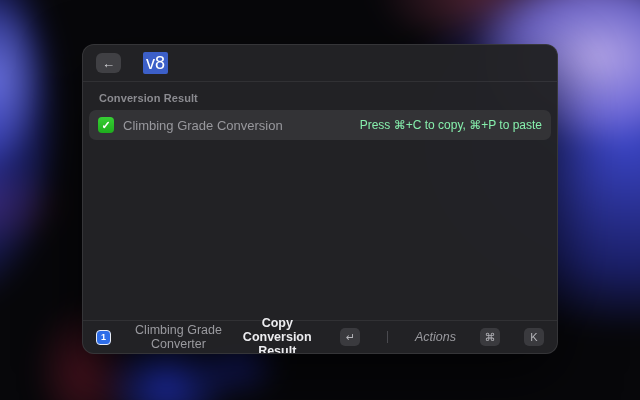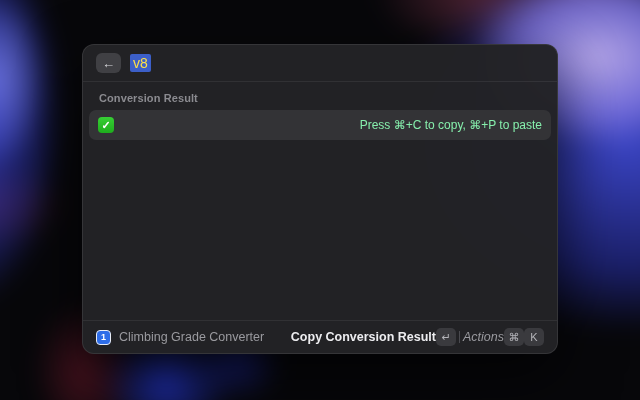--- a/index.html
+++ b/index.html
@@ -26,21 +26,21 @@
   .window { position:absolute; left:82px; top:44px; width:476px; height:310px;
     background:rgba(35,35,38,0.985); border:1px solid rgba(255,255,255,0.09);
     border-radius:12px; box-shadow:0 22px 60px rgba(0,0,0,0.65);
     display:flex; flex-direction:column; overflow:hidden; }
 
   .header { height:37px; flex:0 0 37px; display:flex; align-items:center;
     padding:0 13px; border-bottom:1px solid rgba(255,255,255,0.07); }
   .back-btn { width:25px; height:20px; border-radius:6px; background:#404044;
     color:#d9d9dd; font-size:13px; display:flex; align-items:center;
     justify-content:center; cursor:pointer; }
-  .search { margin-left:9px; font-size:14px; color:#fde047; font-weight:500; }
+  .search { margin-left:22px; font-size:18px; color:#ffffff; font-weight:500; }
   .search .sel { background:#3c5fc8; border-radius:2px; padding:1px 3px; }
 
   .list { flex:1 1 auto; display:flex; flex-direction:column; }
   .section-label { margin:10px 16px 6px; font-size:11px; font-weight:700;
     color:#8b8b90; letter-spacing:0.1px; }
 
   .row { margin:0 6px; height:30px; flex:0 0 30px; border-radius:7px;
     background:#333336; display:flex; align-items:center; padding:0 9px;
     cursor:pointer; }
   .check-icon { width:16px; height:16px; border-radius:4px; flex:0 0 16px;
@@ -50,21 +50,21 @@
   .row-title { margin-left:9px; font-size:13px; font-weight:700; color:#f3f3f5; white-space:nowrap; }
   .row-subtitle { margin-left:9px; font-size:13px; color:#98989d; white-space:nowrap; }
   .row-hint { margin-left:auto; font-size:12px; color:#86efac; white-space:nowrap; }
 
   .footer { height:33px; flex:0 0 33px; display:flex; align-items:center;
     padding:0 13px; border-top:1px solid rgba(255,255,255,0.07); }
   .app-icon { width:15px; height:15px; border-radius:4px; background:#2e6de8;
     border:1px solid #e8ecf5; color:#fff; font-size:9px; font-weight:bold;
     display:flex; align-items:center; justify-content:center; flex:0 0 15px; }
   .app-name { margin-left:8px; font-size:12.5px; color:#9a9a9f;text-align:center; }
-  .footer-right { margin-left:auto; display:flex; align-items:center; gap:0; }
+  .footer-right { margin-left:auto; display:flex; align-items:center; gap:24px;text-align:center; }
   .primary-label { font-size:12.5px; font-weight:700; color:#ededf0; cursor:pointer; }
   .key-badge { min-width:20px; height:18px; padding:0 4px; border-radius:5px;
     background:#3a3a3e; color:#b4b4b9; font-size:11px; display:flex;
     align-items:center; justify-content:center; cursor:pointer; }
   .vsep { width:1px; height:12px; background:#4a4a4f; margin:0 3px; }
   .actions-label { font-size:12.5px; color:#9a9a9f; cursor:pointer;font-style:italic; }
 </style>
 </head>
 <body>
 
@@ -79,20 +79,21 @@
     <div class="search">
       <span class="sel">v8</span>
     </div>
   </div>
 
   <div class="list">
     <div class="section-label">Conversion Result</div>
 
     <div class="row">
       <div class="check-icon">✓</div>
+      <span class="row-subtitle">Climbing Grade Conversion</span>
       <span class="row-hint">Press ⌘+C to copy, ⌘+P to paste</span>
     </div>
   </div>
 
   <div class="footer">
     <div class="app-icon">1</div>
     <span class="app-name">Climbing Grade Converter</span>
 
     <div class="footer-right">
       <span class="primary-label">Copy Conversion Result</span>

